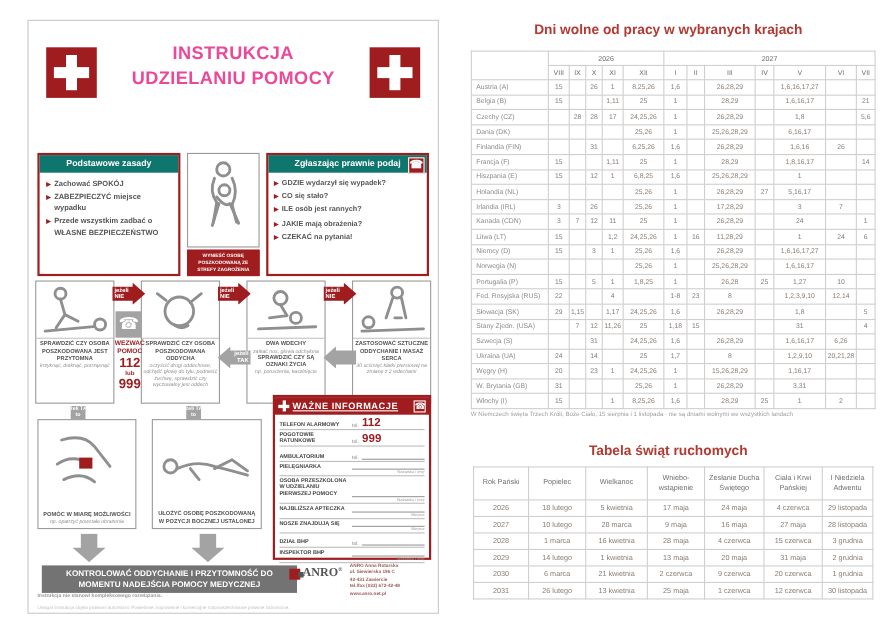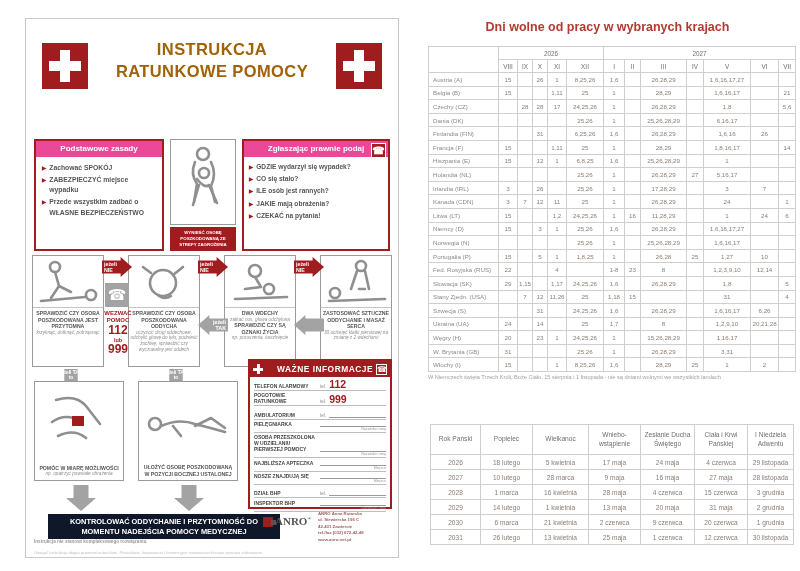--- a/index.html
+++ b/index.html
@@ -5,26 +5,26 @@
   * { margin:0; padding:0; box-sizing:border-box; }
   body { background:#fff; font-family:"Liberation Sans", sans-serif; }
   .page { position:relative; width:800px; height:571px; background:#fff; overflow:hidden; }
 
   
   .poster { position:absolute; left:25px; top:18px; width:374px; height:540px; border:1px solid #c9c9c9; background:#fff; }
   .cross { position:absolute; width:46px; height:46px; background:#a01d1f; }
   .cross:before { content:""; position:absolute; left:18px; top:7px; width:10px; height:32px; background:#fff; }
   .cross:after  { content:""; position:absolute; left:7px; top:18px; width:32px; height:10px; background:#fff; }
   .cross-l { left:16px; top:24px; } .cross-r { right:16px; top:24px; }
-  .poster-title { position:absolute; left:70px; right:70px; top:20px; text-align:center; color:#a16207; font-weight:bold; font-size:16.5px; line-height:1.32; letter-spacing:.4px; }
+  .poster-title { position:absolute; left:70px; right:70px; top:20px; text-align:center; color:#ec4899; font-weight:bold; font-size:16.5px; line-height:1.32; letter-spacing:.4px; }
   .intro { position:absolute; left:12px; right:12px; top:88px; border:1px solid #a9a9a9; font-size:7.5px; color:#8a8a8a; text-align:center; padding:4px 10px; line-height:1.5; }
 
   .top-row { position:absolute; left:8px; right:8px; top:120px; height:112px; display:flex; gap:6px; }
   .redbox { border:2px solid #a01d1f; background:#fff; }
-  .redbox .hd { background:#ec4899; color:#fff; font-weight:bold; font-size:8px; text-align:center; padding:3px 2px; line-height:1.2; position:relative; }
+  .redbox .hd { background:#0f766e; color:#fff; font-weight:bold; font-size:8px; text-align:center; padding:3px 2px; line-height:1.2; position:relative; }
   .rules-box { width:130px; }
   .rules-body { padding:6px 4px 0 6px; }
   .rule-item { display:flex; gap:3px; font-size:6.8px; font-weight:bold; color:#555; line-height:1.5; margin-bottom:2px; }
   .arr { color:#a01d1f; font-size:5.5px; line-height:1.9; }
   .evac { width:66px; display:flex; flex-direction:column; }
   .evac-img { flex:1; border:1px solid #9a9a9a; display:flex; align-items:center; justify-content:center; }
   .evac-cap { border:1px solid #a01d1f; background:#a01d1f; color:#fff; font-size:4.4px; font-weight:bold; text-align:center; padding:2px 1px; line-height:1.35; margin-top:2px; }
   .report-box { flex:1; }
   .report-body { padding:5px 3px 0 5px; }
   .report-body .rule-item { font-size:6.6px; }
@@ -48,31 +48,31 @@
   .arrow-down { position:absolute; width:24px; height:27px; background:#a3a3a3; clip-path:polygon(22% 0,78% 0,78% 52%,100% 52%,50% 100%,0 52%,22% 52%); color:#fff; font-weight:bold; font-size:4.8px; line-height:1.1; text-align:center; padding-top:1px; }
   .dn1 { left:33px; top:350px; } .dn2 { left:138px; top:350px; }
 
   
   .low-panel { position:absolute; top:362px; height:100px; border:1px solid #9a9a9a; display:flex; flex-direction:column; background:#fff; }
   .lp1 { left:8px; width:90px; } .lp2 { left:112px; width:100px; }
   .low-panel .pic { flex:1; display:flex; align-items:center; justify-content:center; }
   .low-panel .cap { padding:2px 2px 3px; text-align:center; }
   .big-dn { position:absolute; top:466px; width:30px; height:26px; background:#a3a3a3; clip-path:polygon(25% 0,75% 0,75% 50%,100% 50%,50% 100%,0 50%,25% 50%); }
   .bd1 { left:40px; } .bd2 { left:148px; }
-  .banner { position:absolute; left:22px; top:495px; width:232px; background:#0f172a; color:#fff; font-weight:bold; font-size:7.4px; text-align:center; line-height:1.3; padding:3px 2px; }
+  .banner { position:absolute; left:12px; top:495px; width:232px; background:#737373; color:#fff; font-weight:bold; font-size:7.4px; text-align:center; line-height:1.3; padding:3px 2px; }
   .disclaimer { position:absolute; left:8px; top:520px; font-size:4.6px; font-weight:bold; color:#9a9a9a; }
   .copyright { position:absolute; left:8px; top:531px; font-size:4.2px; color:#c2c2c2; }
 
   
   .info-box { position:absolute; left:222px; right:6px; top:340px; height:150px; border:2px solid #a01d1f; background:#fff; }
   .info-hd { background:#a01d1f; height:16px; display:flex; align-items:center; padding:0 3px; gap:3px; }
   .info-hd .wcross { width:10px; height:10px; position:relative; }
   .info-hd .wcross:before { content:""; position:absolute; left:3.5px; top:0; width:3px; height:10px; background:#fff; }
   .info-hd .wcross:after { content:""; position:absolute; left:0; top:3.5px; width:10px; height:3px; background:#fff; }
-  .info-hd .t { flex:1; color:#fff; font-weight:bold; font-size:8.4px; text-align:right; letter-spacing:.5px; }
+  .info-hd .t { flex:1; color:#fff; font-weight:bold; font-size:8.4px; text-align:left; letter-spacing:.5px;text-decoration:underline; }
   .info-hd .ph { width:11px; height:11px; border:1px solid #fff; color:#fff; font-size:8px; line-height:10px; text-align:center; }
   .info-rows { padding:1px 4px; }
   .irow { display:flex; align-items:flex-end; justify-content:space-between; border-bottom:1px solid #bdbdbd; min-height:13.4px; padding:1px 0; }
   .irow .lbl { font-size:5px; font-weight:bold; color:#444; line-height:1.2; width:64px; }
   .irow .right { display:flex; align-items:flex-end; gap:3px; flex:1; justify-content:flex-start; padding-left:2px; }
   .irow .pre { font-size:4.6px; color:#8a8a8a; }
   .irow .val { font-size:10.5px; font-weight:bold; color:#a01d1f; line-height:.9; }
   .irow .line { flex:1; border-bottom:1px solid #9a9a9a; height:6px; position:relative; }
   .irow .capt { position:absolute; right:0; top:6px; font-size:3.6px; color:#9a9a9a; }
   .irow.has-capt { padding-bottom:5px; }
@@ -104,21 +104,21 @@
 </head>
 <body>
 
 <div class="page">
 
   <div class="poster">
     <div class="cross cross-l"></div>
     <div class="cross cross-r"></div>
     <div class="poster-title">
       <div>INSTRUKCJA</div>
-      <div>RATUNKOWE POMOCY</div>
+      <div>UDZIELANIU POMOCY</div>
     </div>
 
     <div class="top-row">
       <div class="redbox rules-box">
         <div class="hd">Podstawowe zasady</div>
         <div class="rules-body">
             <div class="rule-item">
               <span class="arr">▶</span>
               <span>Zachować SPOKÓJ</span>
             </div>
@@ -754,20 +754,21 @@
           <td>28,29</td>
           <td>25</td>
           <td>1</td>
           <td>2</td>
           <td></td>
         </tr>
       </tbody>
   </table>
   <div class="footnote">W Niemczech święta Trzech Króli, Boże Ciało, 15 sierpnia i 1 listopada - nie są dniami wolnymi we wszystkich landach</div>
 
+  <div class="t2-title">Tabela świąt ruchomych</div>
   <table class="data t2">
     <colgroup>
       <col style="width:50px">
         <col style="width:52px">
         <col style="width:56px">
         <col style="width:52px">
         <col style="width:54px">
         <col style="width:53px">
         <col style="width:46px">
     </colgroup>

